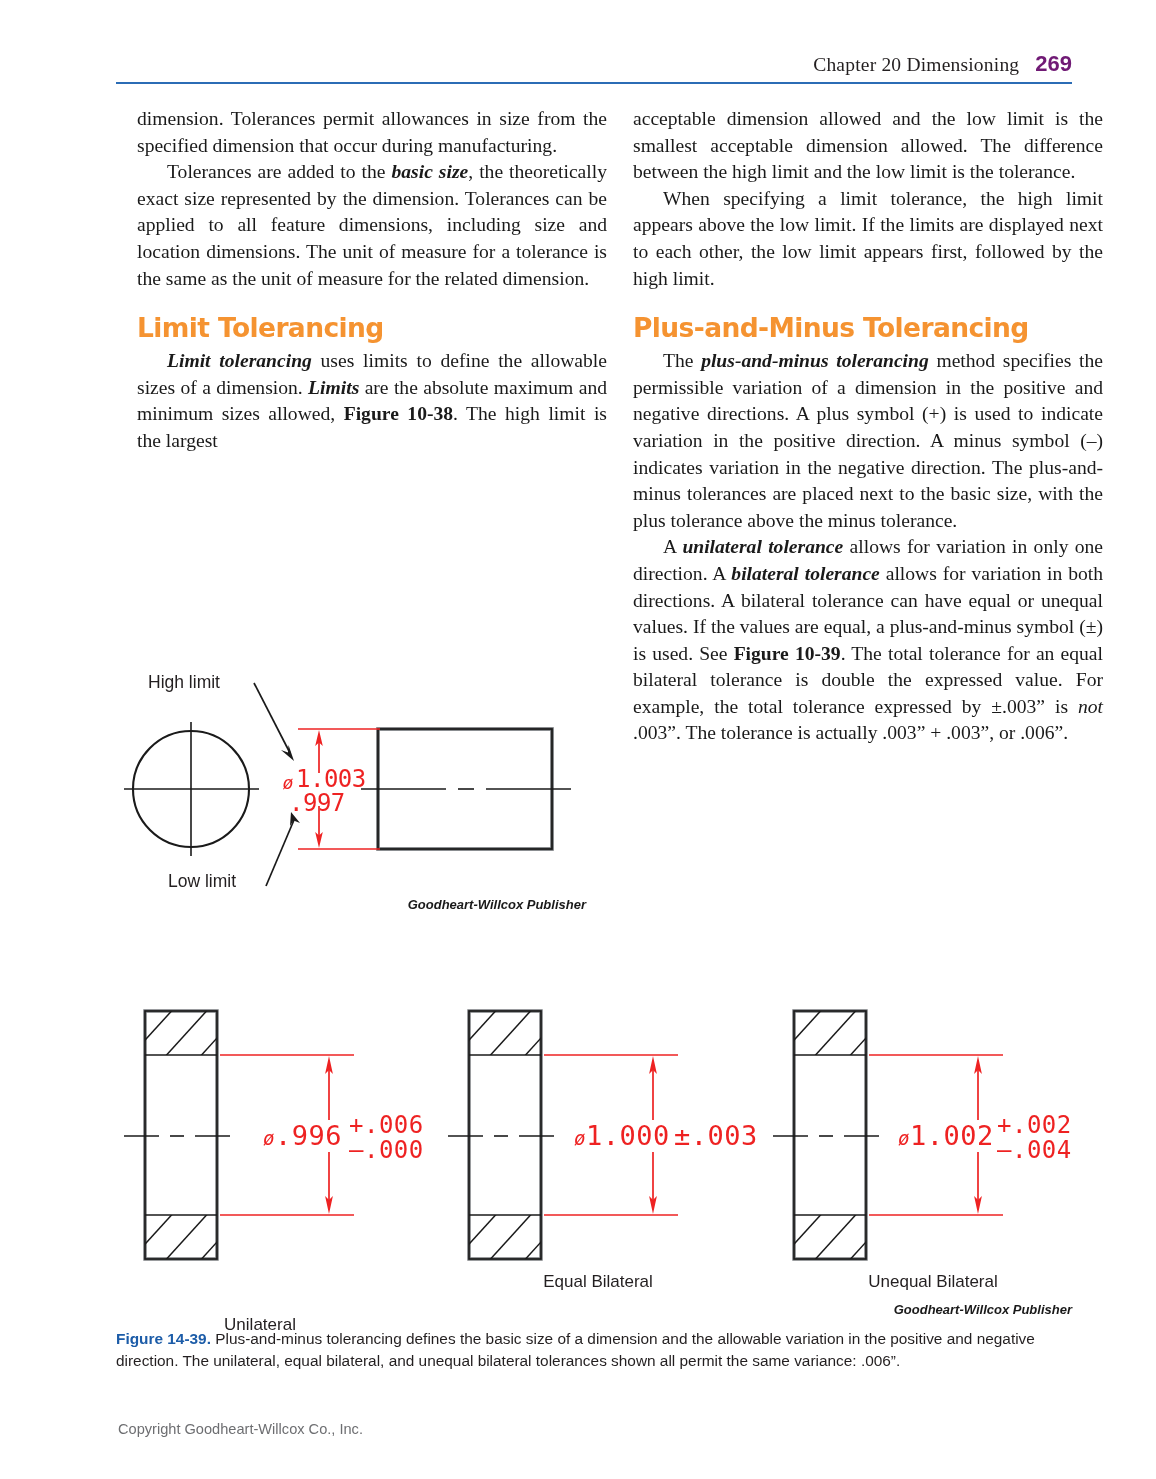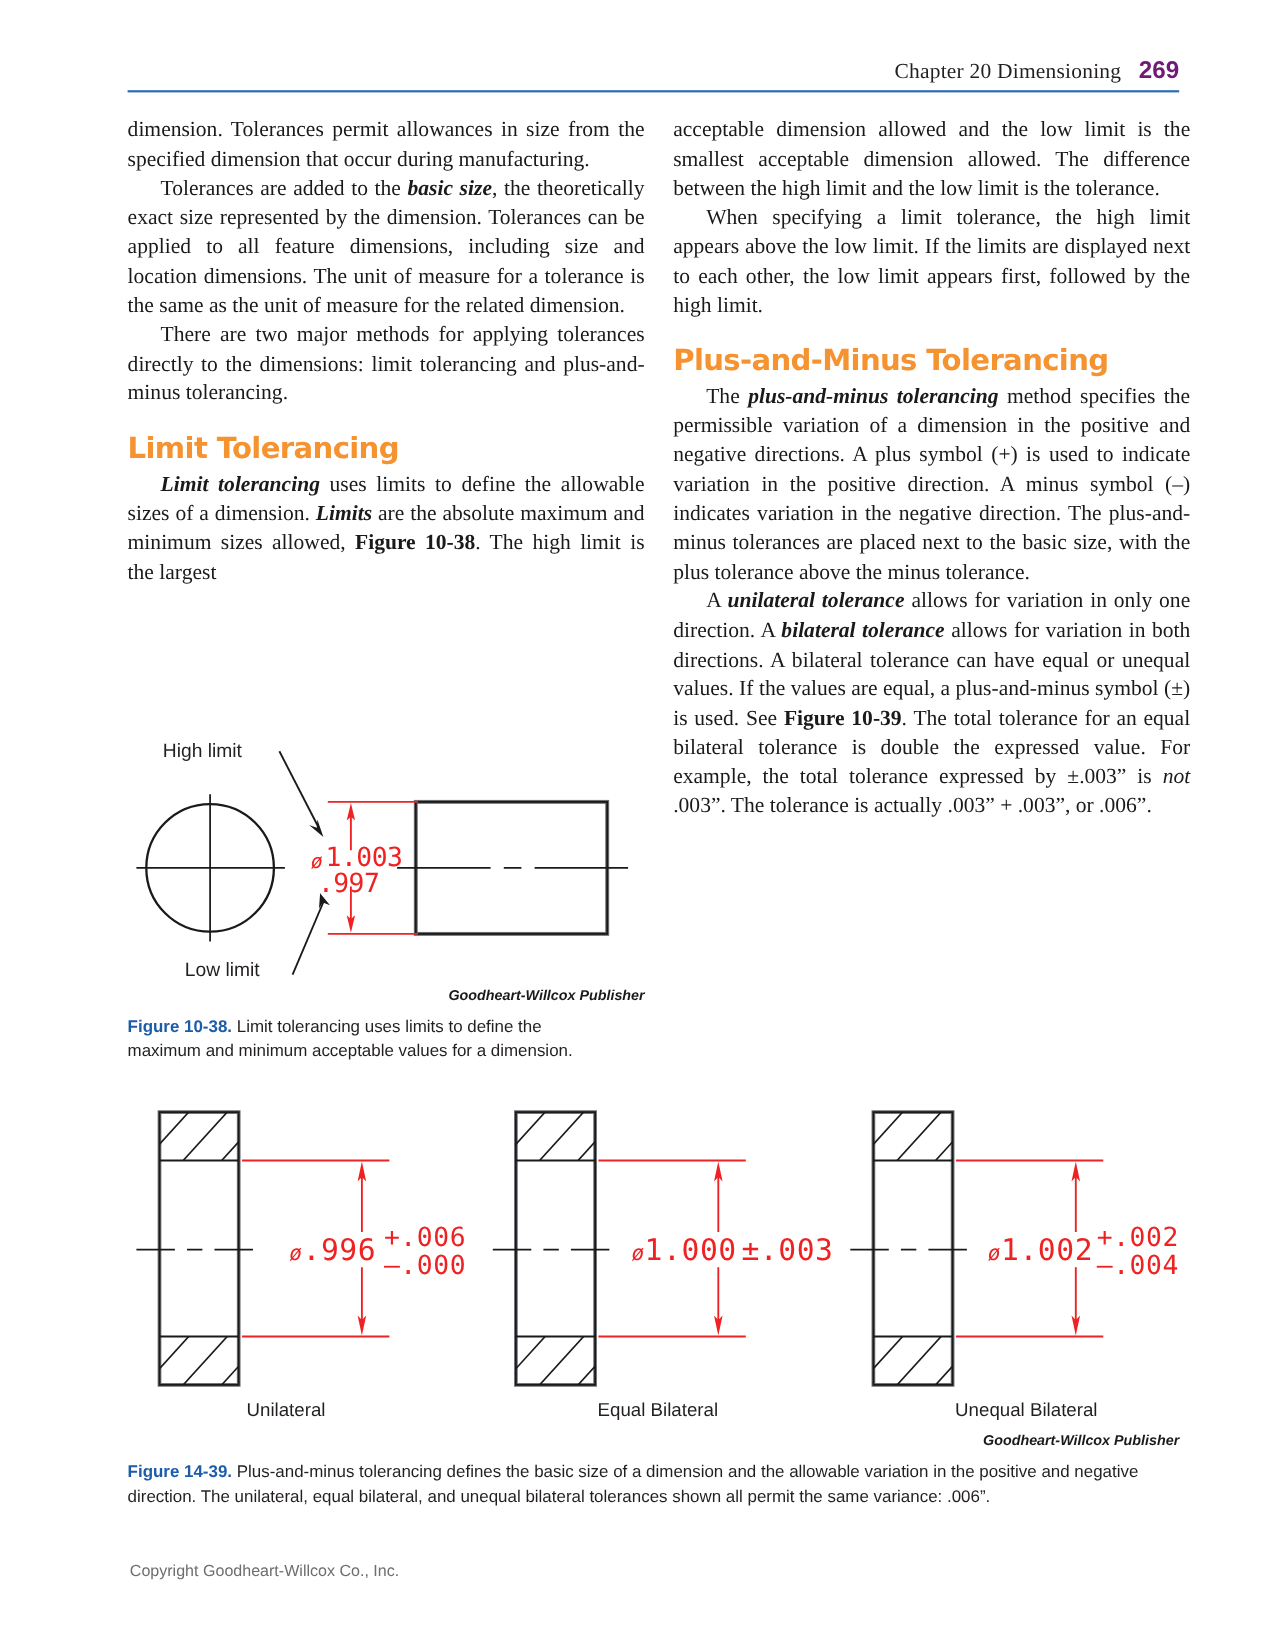--- a/index.html
+++ b/index.html
@@ -54,20 +54,21 @@
 
   
   .column {
     position: absolute;
     width: 470px;
     font-family: "Liberation Serif", serif;
     font-size: 19.6px;
     line-height: 26.6px;
     text-align: justify;
     color: #1a1a1a;
+    margin-left: 21px;
   }
   #col-left  { left: 116px; top: 106px; }
   #col-right { left: 612px; top: 106px; }
 
   .column p {
     margin: 0;
     text-indent: 0;
   }
   .column p.indent { text-indent: 30px; }
   .column b  { font-weight: bold; }
@@ -143,21 +144,21 @@
   .panel-label {
     position: absolute;
     left: 0;
     top: 272px;
     width: 320px;
     text-align: center;
     font-family: "Liberation Sans", sans-serif;
     font-size: 17px;
     color: #231f20;
   }
-  #fig39-panel-0 .panel-label { left: -22px; }
+  #fig39-panel-0 .panel-label { left: -22px; margin-top: 43px; }
   #fig39-panel-1 .panel-label { left: -8px; }
   #fig39-panel-2 .panel-label { left: 2px; text-align: center; }
 
   
   #footer-copyright {
     position: absolute;
     left: 118px;
     top: 1421px;
     font-family: "Liberation Sans", sans-serif;
     font-size: 14.6px;
@@ -176,21 +177,20 @@
 <div id="page-header">
   <div id="header-text">
     <span id="header-chapter">Chapter 20  Dimensioning</span><span id="header-pageno">269</span>
   </div>
   <div id="header-rule"></div>
 </div>
 
 <div id="col-left" class="column">
   <p class="para">dimension. Tolerances permit allowances in size from the specified dimension that occur during manufacturing.</p>
   <p class="para indent">Tolerances are added to the <span class="bi">basic size</span>, the theoretically exact size represented by the dimension. Tolerances can be applied to all feature dimensions, including size and location dimensions. The unit of measure for a tolerance is the same as the unit of measure for the related dimension.</p>
-  <p class="para indent">There are two major methods for applying tolerances directly to the dimensions: limit tolerancing and plus-and-minus tolerancing.</p>
   <h2 class="section-head">Limit Tolerancing</h2>
   <p class="para indent"><span class="bi">Limit tolerancing</span> uses limits to define the allowable sizes of a dimension. <span class="bi">Limits</span> are the absolute maximum and minimum sizes allowed, <b>Figure 10-38</b>. The high limit is the largest</p>
 </div>
 
 <div id="col-right" class="column">
   <p class="para">acceptable dimension allowed and the low limit is the smallest acceptable dimension allowed. The difference between the high limit and the low limit is the tolerance.</p>
   <p class="para indent">When specifying a limit tolerance, the high limit appears above the low limit. If the limits are displayed next to each other, the low limit appears first, followed by the high limit.</p>
   <h2 class="section-head">Plus-and-Minus Tolerancing</h2>
   <p class="para indent">The <span class="bi">plus-and-minus tolerancing</span> method specifies the permissible variation of a dimension in the positive and negative directions. A plus symbol (+) is used to indicate variation in the positive direction. A minus symbol (–) indicates variation in the negative direction. The plus-and-minus tolerances are placed next to the basic size, with the plus tolerance above the minus tolerance.</p>
   <p class="para indent">A <span class="bi">unilateral tolerance</span> allows for variation in only one direction. A <span class="bi">bilateral tolerance</span> allows for variation in both directions. A bilateral tolerance can have equal or unequal values. If the values are equal, a plus-and-minus symbol (±) is used. See <b>Figure 10-39</b>. The total tolerance for an equal bilateral tolerance is double the expressed value. For example, the total tolerance expressed by ±.003” is <i>not</i> .003”. The tolerance is actually .003” + .003”, or .006”.</p>
@@ -240,21 +240,20 @@
       <polygon points="178,101 165,90 172,92.5 172.5,85" fill="#1a1a1a"></polygon>
 
       <text x="52" y="227" font-family="Liberation Sans, sans-serif" font-size="17.5" fill="#231f20">Low limit</text>
       <g stroke="#1a1a1a" stroke-width="1.7">
         <line x1="150" y1="226" x2="178" y2="160"></line>
       </g>
       <polygon points="175,152 174,166 177.5,160.5 184,163" fill="#1a1a1a"></polygon>
     </svg>
   </div>
   <div id="fig38-credit" class="credit">Goodheart-Willcox Publisher</div>
-  <div id="fig38-caption" class="fig-caption"><span class="fignum">Figure 10-38.</span><span> Limit tolerancing uses limits to define the maximum and minimum acceptable values for a dimension.</span></div>
 </div>
 
 <div id="fig39-wrap">
   <div id="fig39-art">
 
     <div class="fig39-panel" id="fig39-panel-0">
       <svg width="320" height="270" viewBox="0 0 320 270">
         <defs>
           <clipPath id="clipTop0">
               <rect x="23" y="11" width="72" height="44"></rect>

